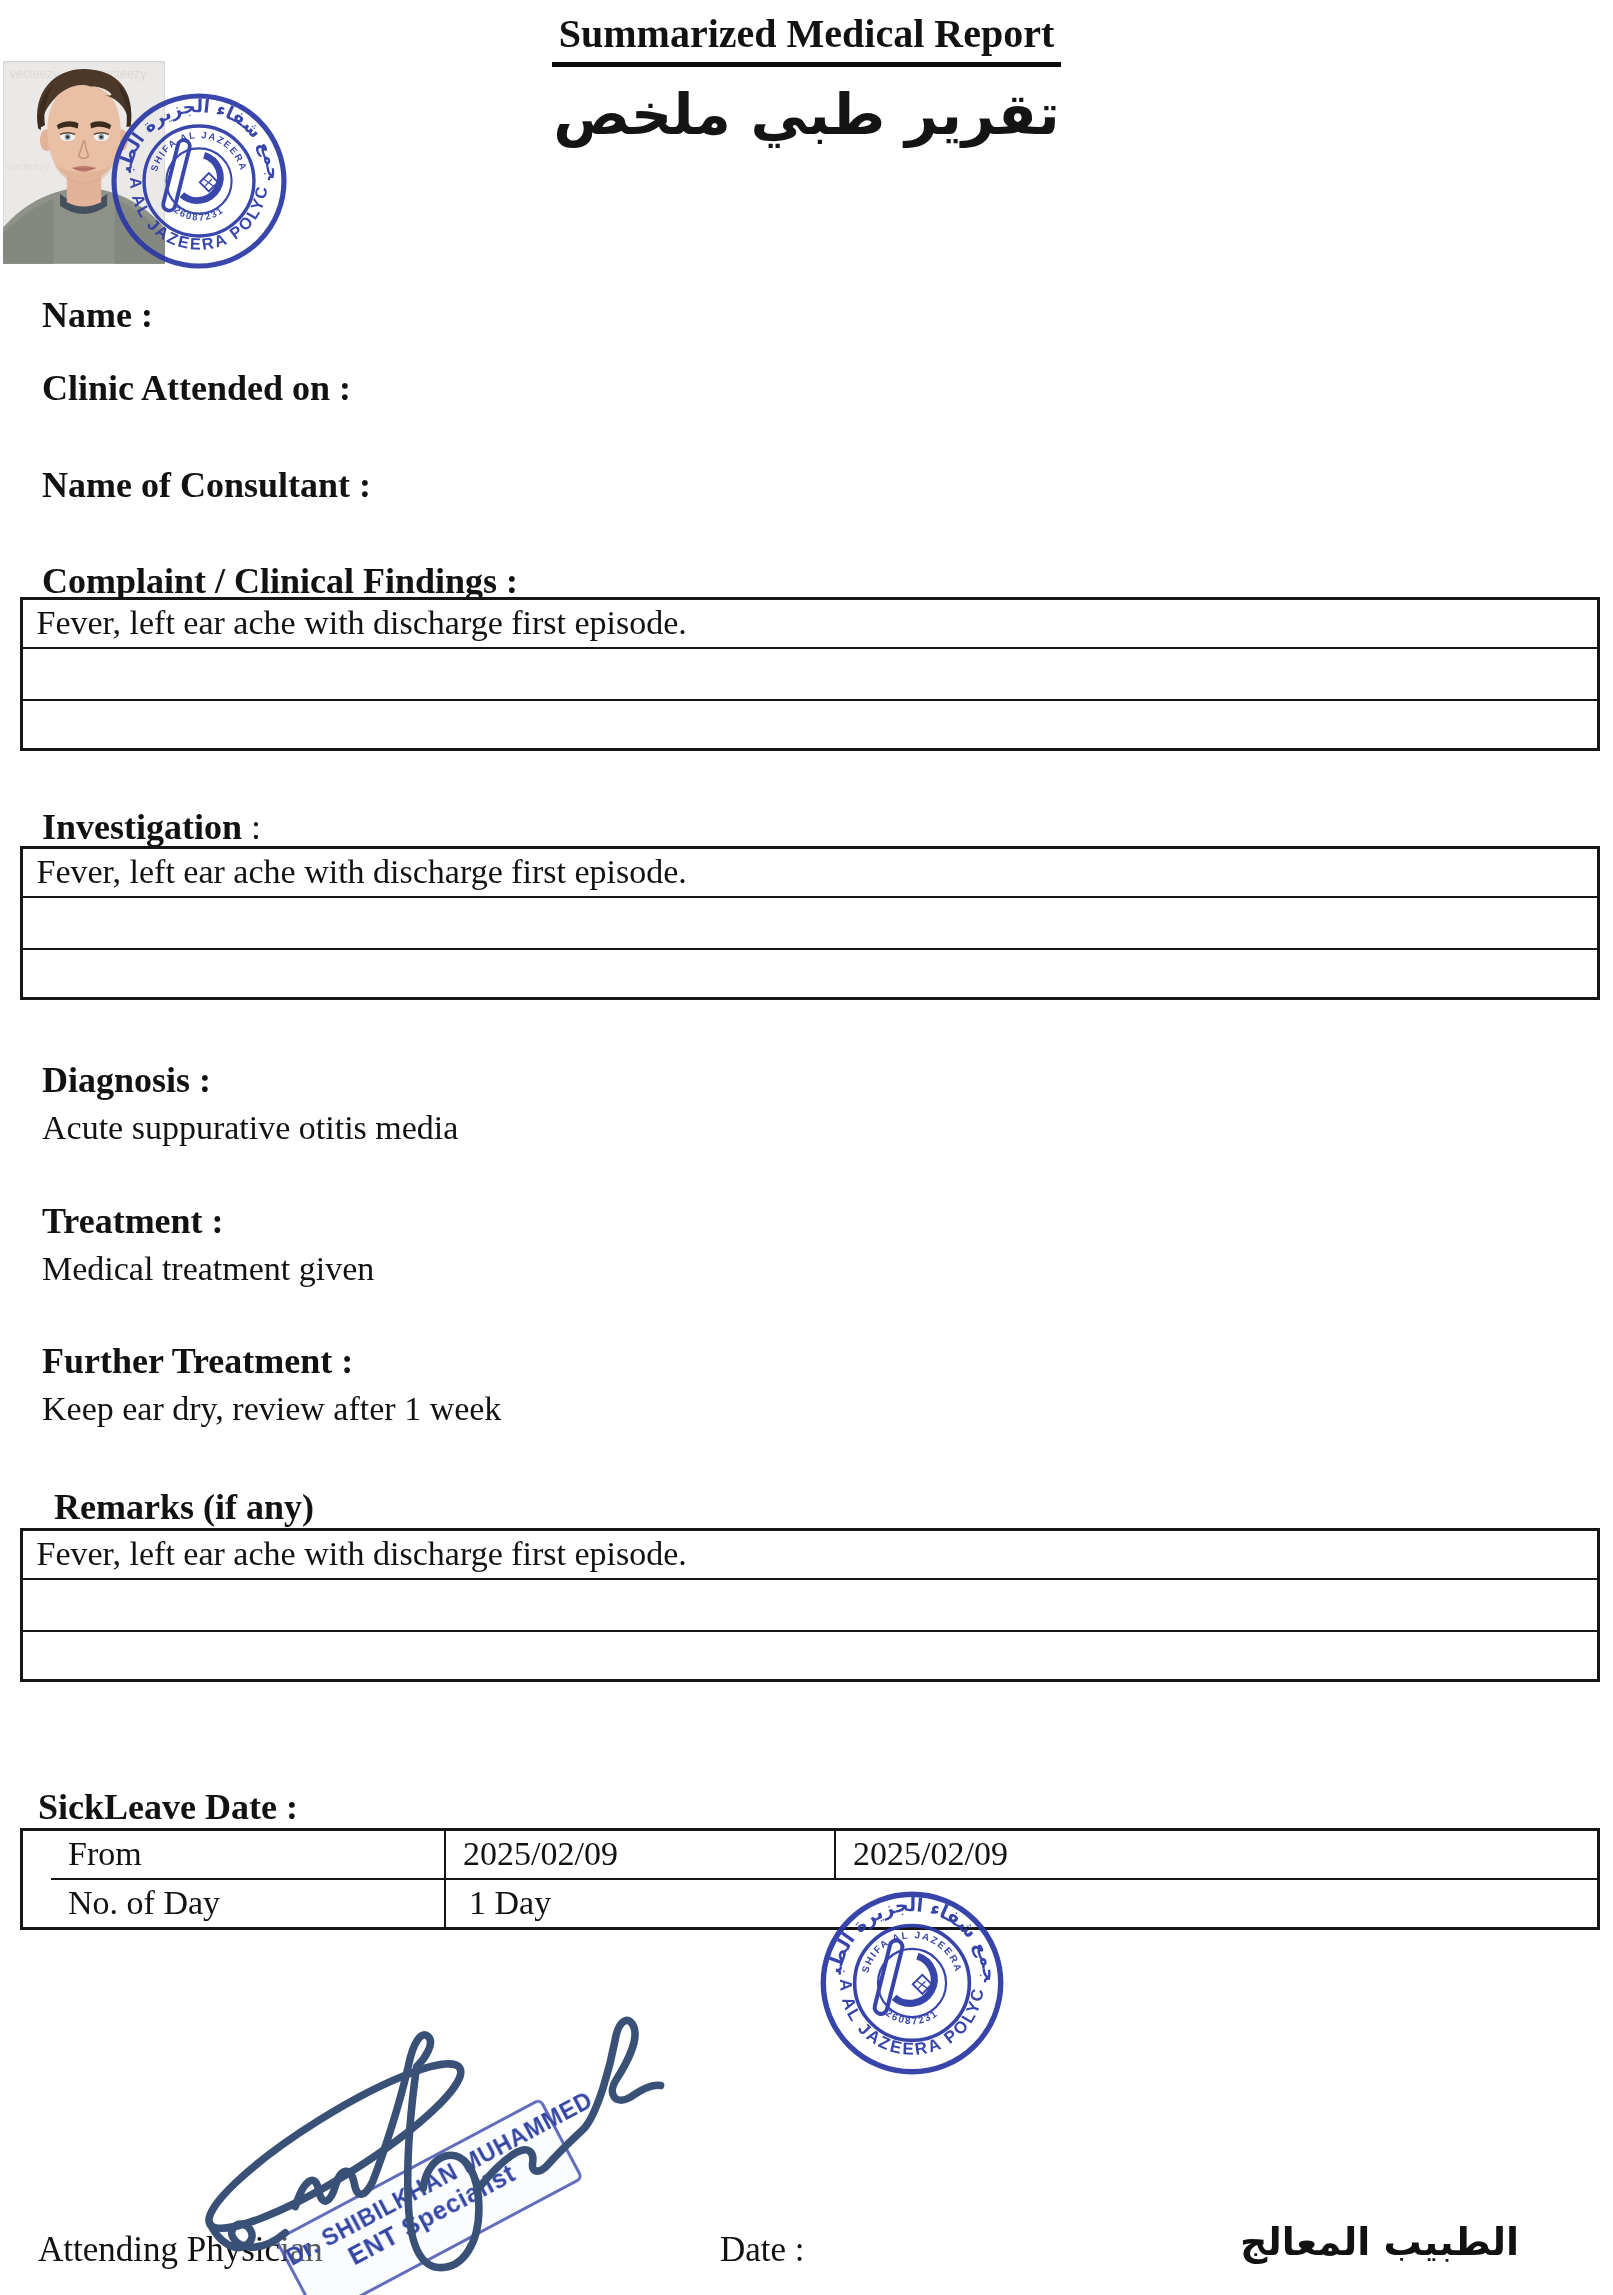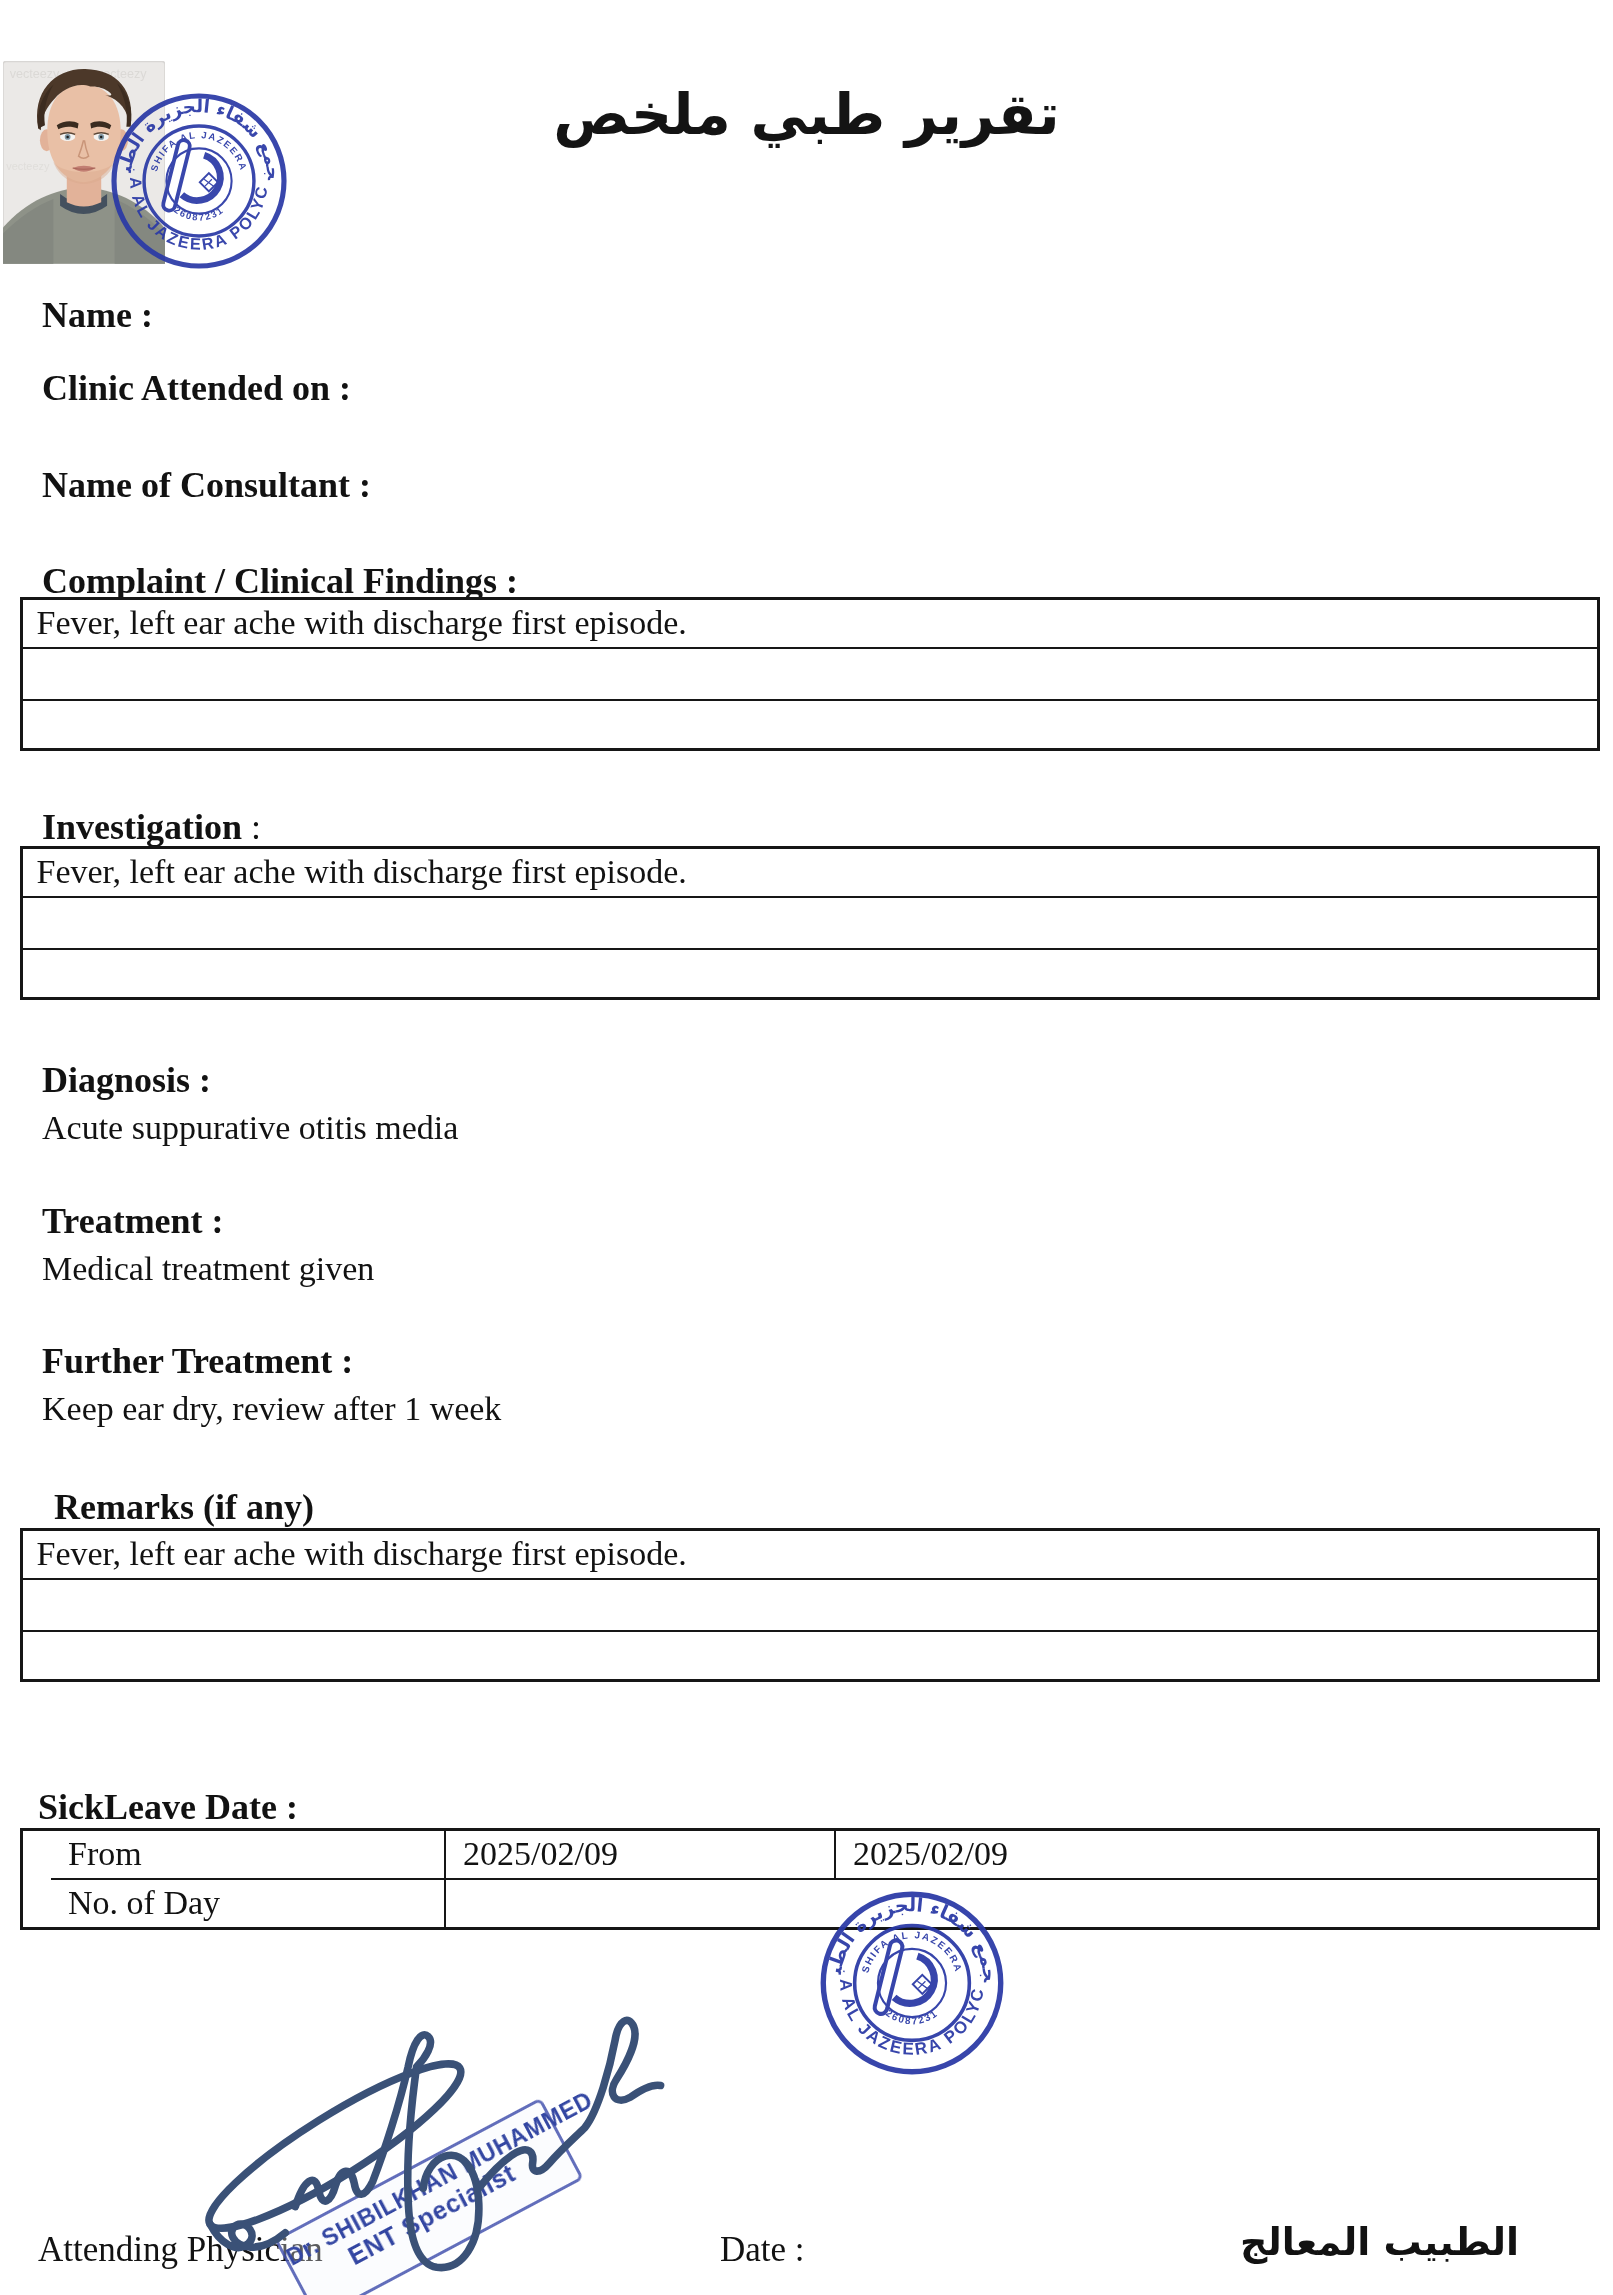--- a/index.html
+++ b/index.html
@@ -90,20 +90,23 @@
   .stampsvg text{fill:#2b3aa6;}
   .ring-latin{font-family:"Liberation Sans", sans-serif;font-size:19px;font-weight:700;letter-spacing:2.5px;}
   .ring-arabic{font-family:"DejaVu Sans", sans-serif;font-size:21px;font-weight:700;}
   .ring-tiny{font-family:"Liberation Sans", sans-serif;font-size:11px;font-weight:700;letter-spacing:2px;}
 </style>
 </head>
 <body>
 
 <div class="page">
 
+  <div class="abs title-wrap">
+    <span class="title">Summarized Medical Report</span>
+  </div>
   <div class="abs arabic-title">تقرير طبي ملخص</div>
 
   <div class="abs photo">
     <svg width="162" height="203" viewBox="0 0 193 241" xmlns="http://www.w3.org/2000/svg">
       <rect x="0" y="0" width="193" height="241" rx="4" fill="#ebe9e7"></rect>
       <rect x="0" y="0" width="193" height="241" rx="4" fill="none" stroke="#d8d6d4" stroke-width="2"></rect>
       <text x="8" y="20" font-family="Liberation Sans, sans-serif" font-size="15" fill="#dbd9d6">vecteezy</text>
       <text x="112" y="20" font-family="Liberation Sans, sans-serif" font-size="15" fill="#dbd9d6">vecteezy</text>
       <text x="4" y="130" font-family="Liberation Sans, sans-serif" font-size="13" fill="#e0dedb">vecteezy</text>
 
@@ -210,20 +213,21 @@
 
   <div class="abs lbl lbl-sickleave">SickLeave Date :</div>
   <div class="abs sick-table">
     <div class="trow">
       <div class="tcell c1">From</div>
       <div class="tcell c2">2025/02/09</div>
       <div class="tcell c4">2025/02/09</div>
     </div>
     <div class="trow second">
       <div class="tcell c1">No. of Day</div>
+      <div class="tcell c2b">1 Day</div>
     </div>
   </div>
 
   <div class="abs stamp-bottom">
     <svg class="stampsvg" width="190" height="190" viewBox="0 0 212 212" xmlns="http://www.w3.org/2000/svg">
       <defs>
         <path id="s2-arc-top" d="M 26 106 A 80 80 0 0 1 186 106"></path>
         <path id="s2-arc-bottom" d="M 26 106 A 80 80 0 0 0 186 106"></path>
         <path id="s2-arc-top-in" d="M 56 106 A 50 50 0 0 1 156 106"></path>
         <path id="s2-arc-bottom-in" d="M 60 106 A 46 46 0 0 0 152 106"></path>

